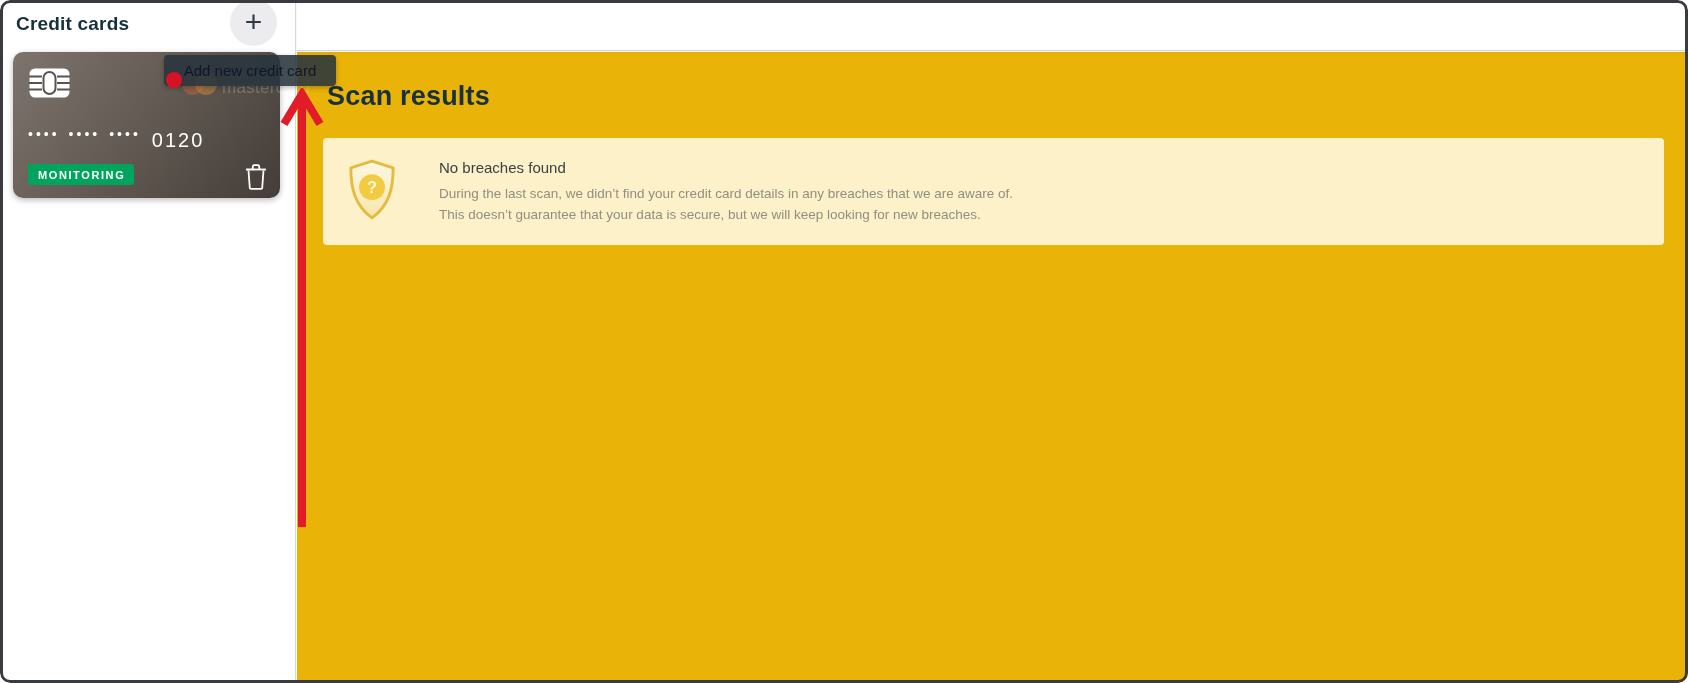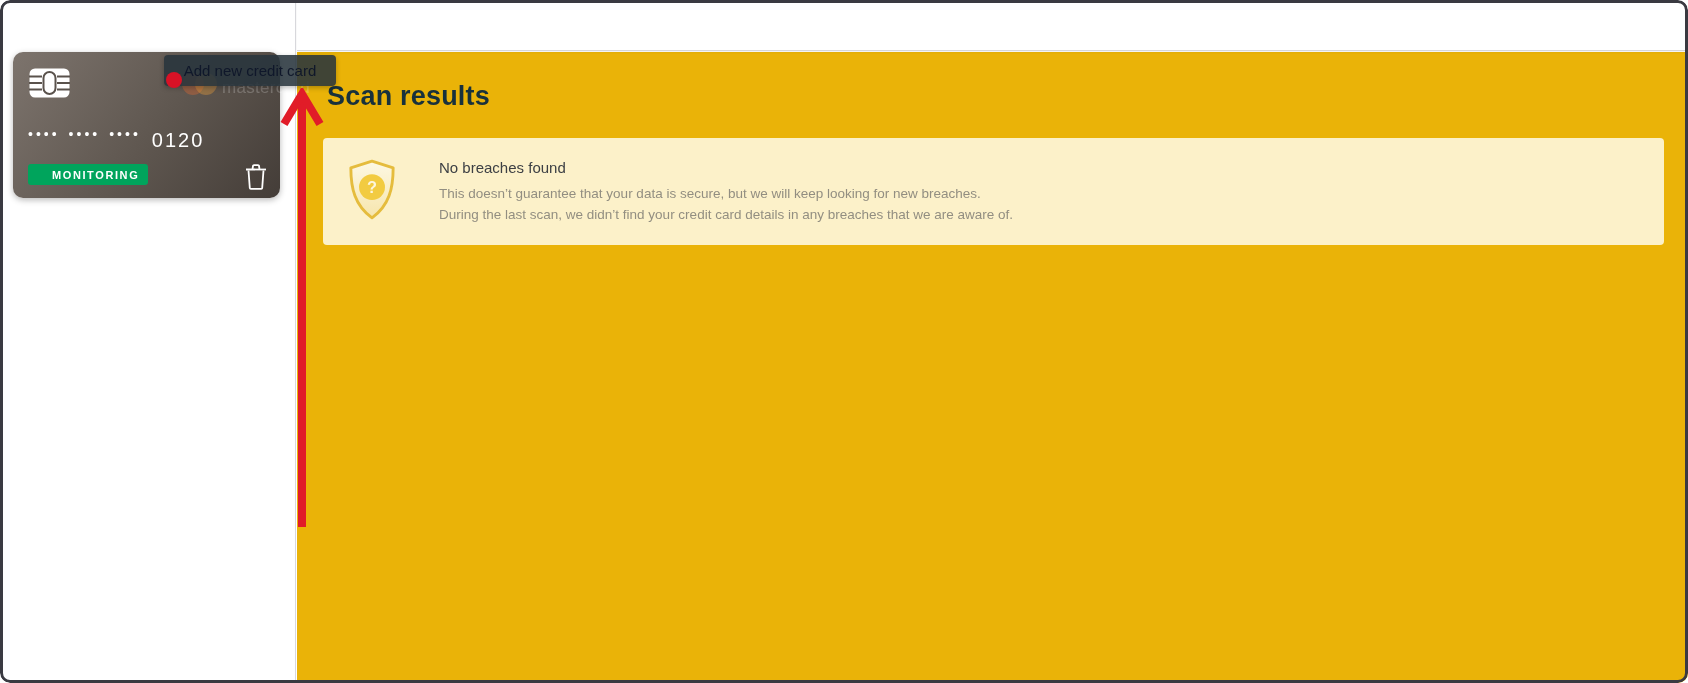--- a/index.html
+++ b/index.html
@@ -31,21 +31,21 @@
   .mc-c1 { left:0; background:#d96a35; opacity:.40; }
   .mc-c2 { left:13px; background:#e39a3c; opacity:.40; }
   .mc-text { position:absolute; left:40px; top:5px; color:#fff; opacity:.22;
              font-size:17px; letter-spacing:.3px; }
   .card-number { position:absolute; left:15px; top:63px; color:#fff;
                  display:flex; align-items:center; }
   .dot-group { font-size:14px; letter-spacing:3px; margin-right:9px; line-height:1; }
   .last-digits { font-size:20px; letter-spacing:2px; margin-left:2px;margin-top:14px; }
   .status-badge { position:absolute; left:15px; top:112px; background:#00a45c;
                   color:#fff; font-size:11px; font-weight:700; letter-spacing:1.6px;
-                  padding:5px 9px 4px 24px; border-radius:3px; }
+                  padding:5px 9px 4px 10px; border-radius:3px; }
   .trash-btn { position:absolute; right:13px; top:112px; width:22px; height:26px;
                background:none; border:none; cursor:pointer; padding:0; }
 
   
   .tooltip { position:absolute; left:164px; top:55px; width:172px; height:31px;
              background:rgba(40,52,60,.88); border-radius:4px; color:#0f172a;
              font-size:15px; display:flex; align-items:center; justify-content:center;
              z-index:6; box-shadow:0 2px 5px rgba(0,0,0,.25); }
 
   
@@ -87,27 +87,33 @@
               <stop offset="1" stop-color="#f6e5ac"></stop>
             </linearGradient>
           </defs>
           <path d="M26 2 L48 9 C48 30 44 48 26 61 C8 48 4 30 4 9 Z" fill="url(#shieldFill)" stroke="#e5bc3d" stroke-width="3" stroke-linejoin="round"></path>
           <circle cx="26" cy="29" r="13.5" fill="#f2cb41"></circle>
           <text x="26" y="35" text-anchor="middle" font-size="17" font-weight="bold" font-family="Liberation Sans, sans-serif" fill="#fdf6dd">?</text>
         </svg>
       </div>
       <div class="alert-body">
         <div class="alert-title">No breaches found</div>
+        <div class="alert-line">During the last scan, we didn’t find your credit card details in any breaches that we are aware of.</div>
         <div class="alert-line">This doesn’t guarantee that your data is secure, but we will keep looking for new breaches.</div>
-        <div class="alert-line">During the last scan, we didn’t find your credit card details in any breaches that we are aware of.</div>
       </div>
     </div>
   </div>
 
   <div class="sidebar">
+    <div class="sidebar-header">
+      <div class="sidebar-title">Credit cards</div>
+      <button class="add-btn">
+        <span class="add-glyph">+</span>
+      </button>
+    </div>
 
     <div class="card">
       <div class="chip">
         <svg width="41" height="30" viewBox="0 0 41 30">
           <rect x="0.5" y="0.5" width="40" height="29" rx="5.5" fill="#fff"></rect>
           <g stroke="#5a524c" stroke-width="2">
             <line x1="0" y1="8.5" x2="13" y2="8.5"></line>
             <line x1="0" y1="15" x2="13" y2="15"></line>
             <line x1="0" y1="21.5" x2="13" y2="21.5"></line>
             <line x1="28" y1="8.5" x2="41" y2="8.5"></line>

